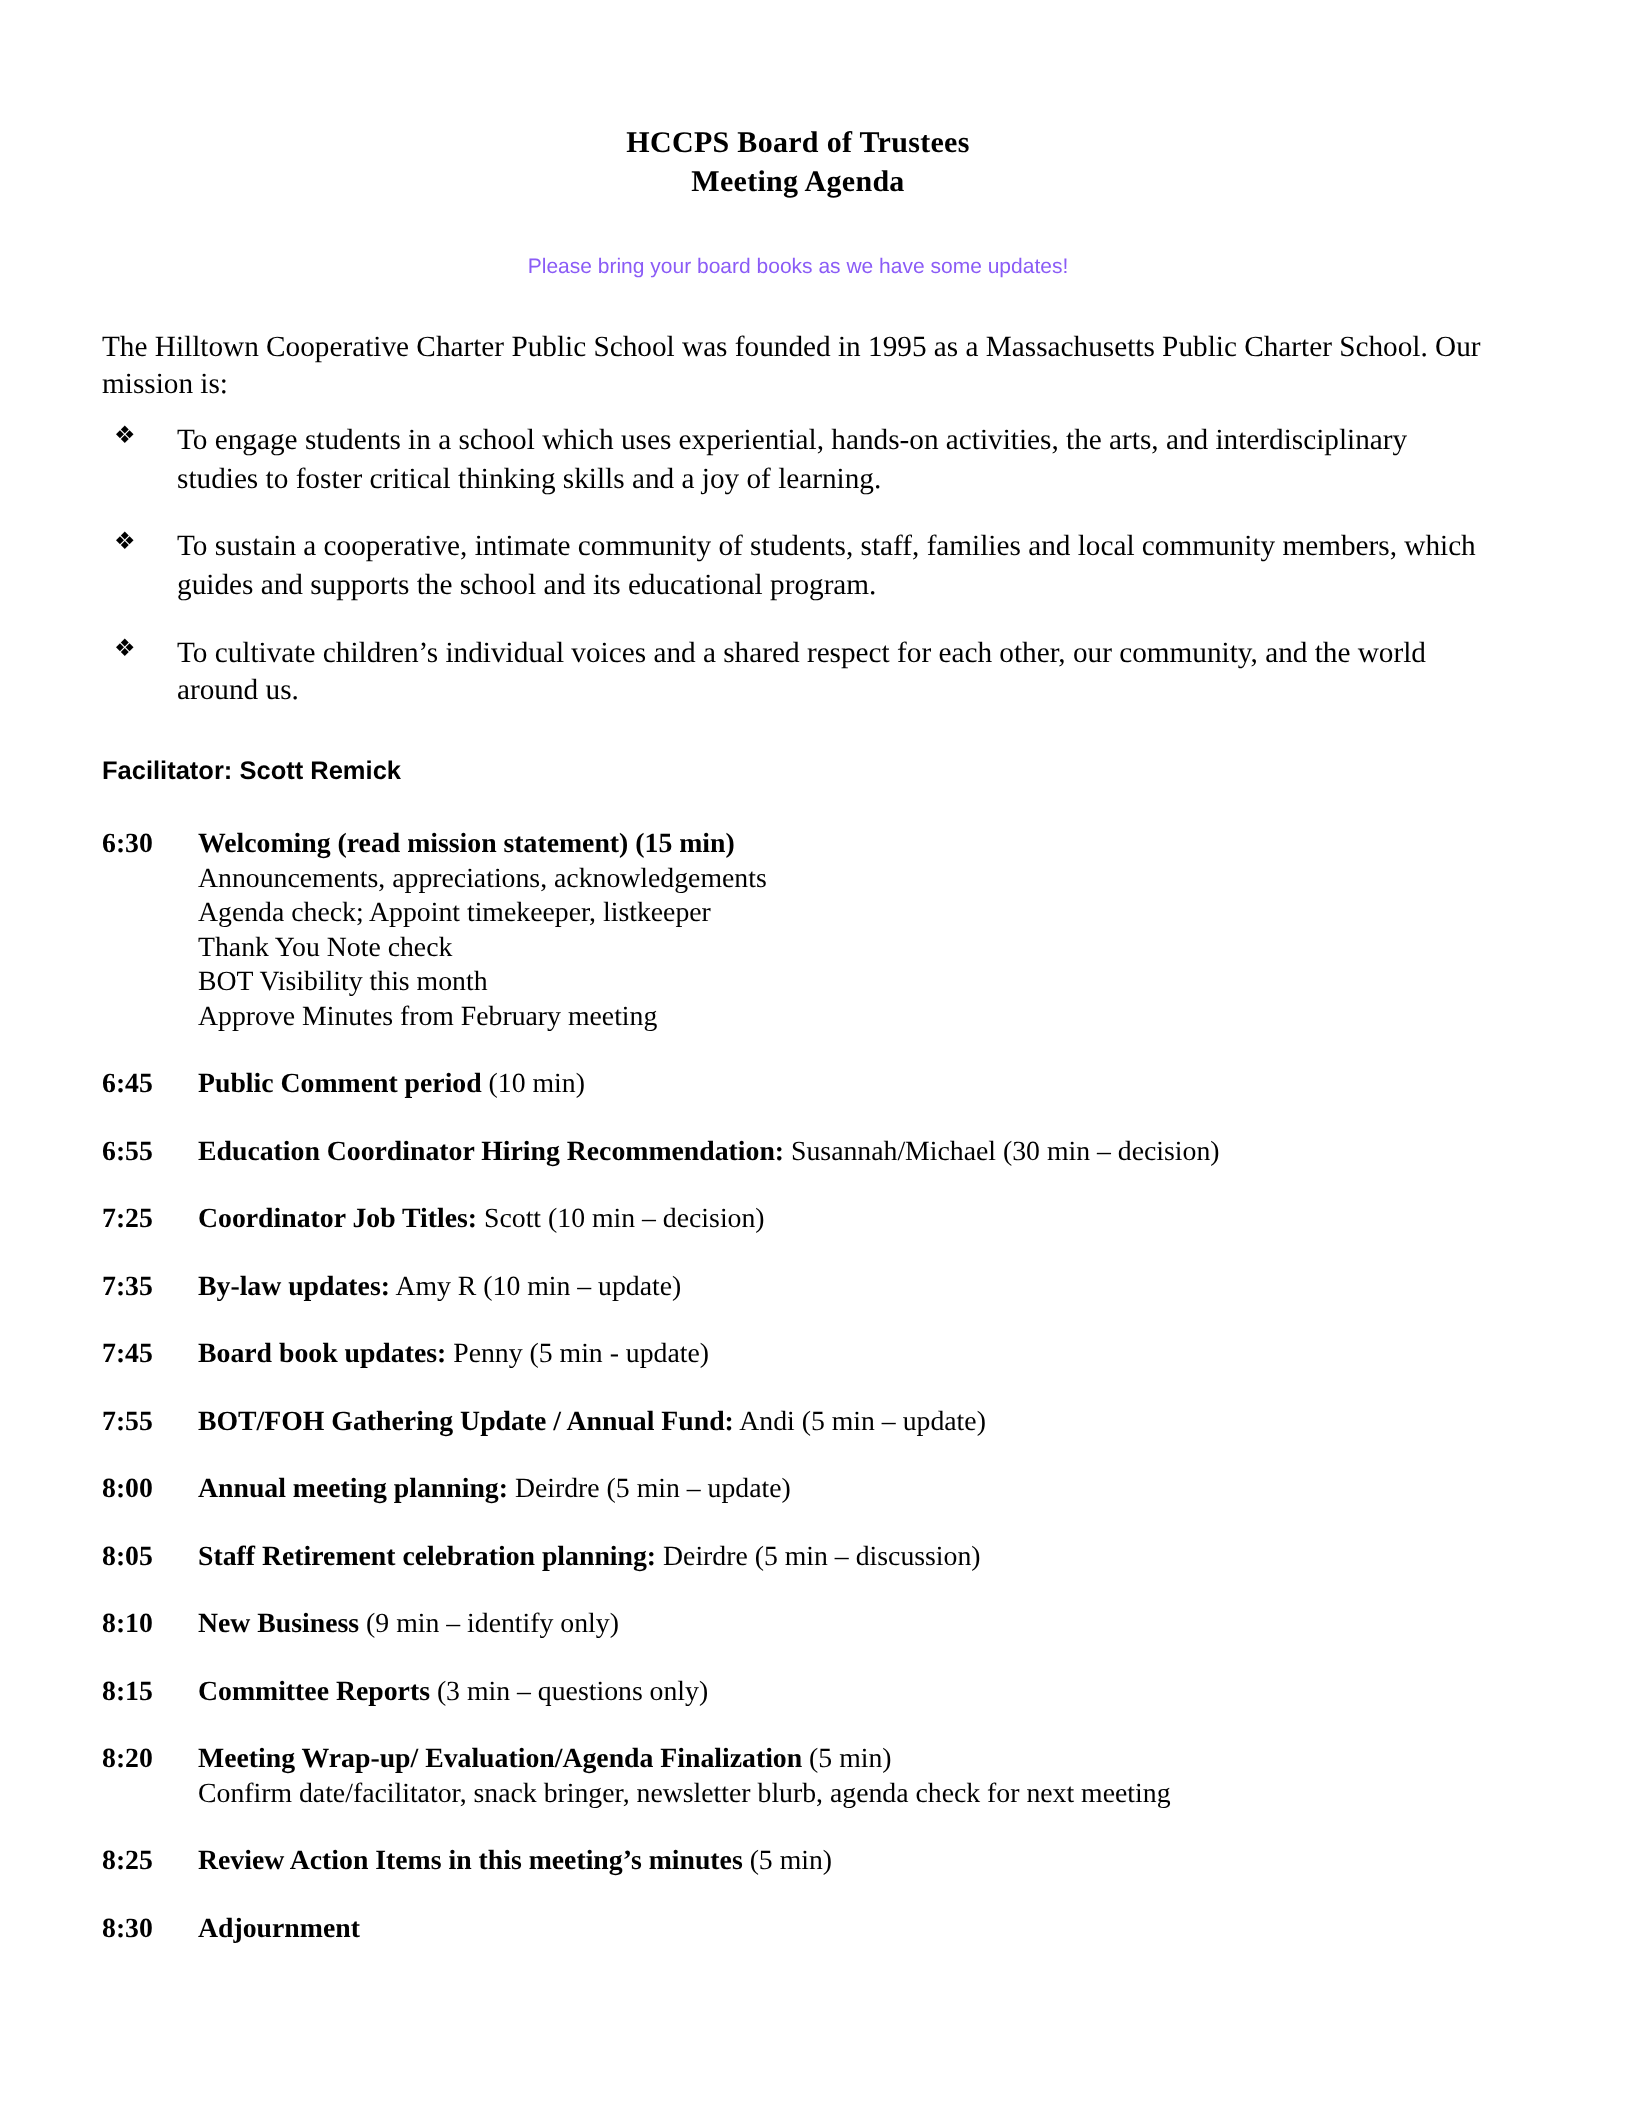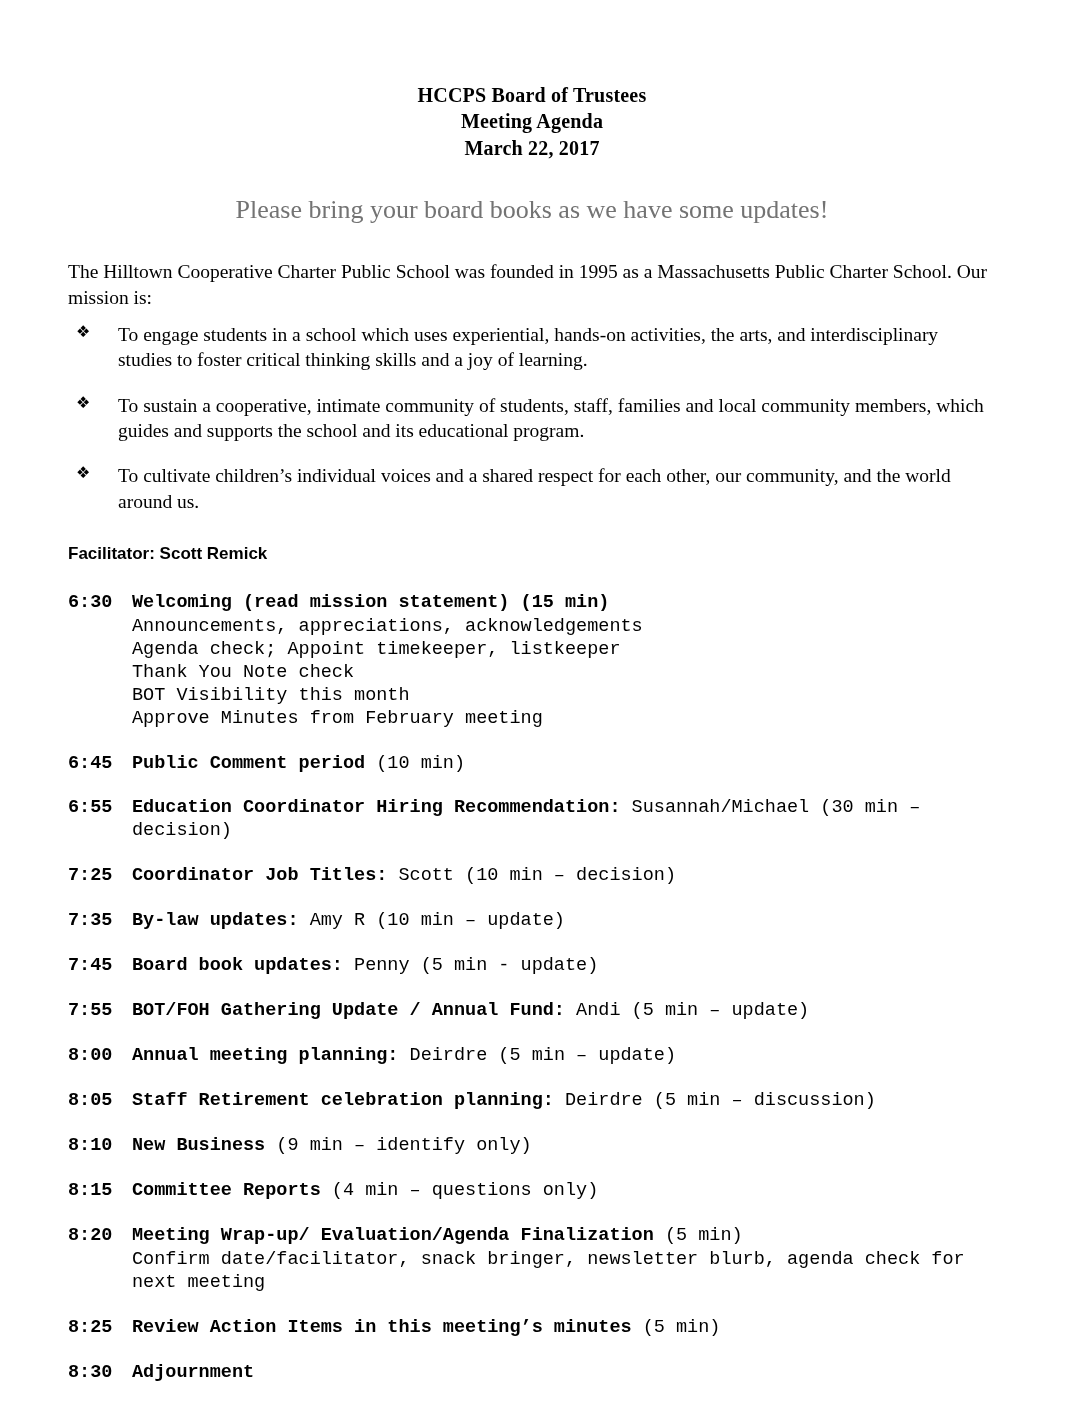--- a/index.html
+++ b/index.html
@@ -26,23 +26,23 @@
     text-align: center;
     font-family: "Liberation Serif", serif;
     font-weight: bold;
     font-size: 20px;
     line-height: 1.32;
     letter-spacing: 0.2px;
   }
   .title-line { display: block; }
   .notice {
     text-align: center;
-    color: #737373;
-    font-family: Liberation Serif, serif;
-    font-size: 26px;
+    color: #8b5cf6;
+    font-family: Liberation Sans, sans-serif;
+    font-size: 14px;
     margin-top: 34px;
   }
   .intro {
     margin-top: 34px;
     font-size: 19.5px;
     line-height: 1.30;
     text-align: left;
   }
   .mission-list {
     margin: 12px 0 0 0;
@@ -64,21 +64,21 @@
     font-size: 16px;
   }
   .facilitator {
     margin-top: 30px;
     font-family: "Liberation Sans", sans-serif;
     font-weight: bold;
     font-size: 17px;
   }
   .agenda {
     margin-top: 28px;
-    font-family: Liberation Mono, monospace;
+    font-family: Liberation Serif, serif;
     font-size: 18.5px;
   }
   .agenda-row {
     display: flex;
     align-items: flex-start;
     margin-bottom: 22px;
   }
   .time {
     width: 64px;
     flex: 0 0 64px;
@@ -106,21 +106,20 @@
   }
 </style>
 </head>
 <body>
 
 <div class="page">
 
   <div class="title-block">
     <span class="title-line">HCCPS Board of Trustees</span>
     <span class="title-line">Meeting Agenda</span>
-    <span class="title-line">March 22, 2017</span>
   </div>
 
   <div class="notice">Please bring your board books as we have some updates!</div>
 
   <div class="intro">The Hilltown Cooperative Charter Public School was founded in 1995 as a Massachusetts Public Charter School.  Our mission is:</div>
 
   <ul class="mission-list">
     <li class="mission-item">
       <span class="bullet">❖</span>
       <span>To engage students in a school which uses experiential, hands-on activities, the arts, and interdisciplinary studies to foster critical thinking skills and a joy of learning.</span>
@@ -213,21 +212,21 @@
     <div class="agenda-row">
       <div class="time">8:10</div>
       <div class="entry">
         <span class="lead">New Business</span><span class="rest"> (9 min – identify only)</span>
       </div>
     </div>
 
     <div class="agenda-row">
       <div class="time">8:15</div>
       <div class="entry">
-        <span class="lead">Committee Reports</span><span class="rest"> (4 min – questions only)</span>
+        <span class="lead">Committee Reports</span><span class="rest"> (3 min – questions only)</span>
       </div>
     </div>
 
     <div class="agenda-row">
       <div class="time">8:20</div>
       <div class="entry">
         <span class="lead">Meeting Wrap-up/ Evaluation/Agenda Finalization</span><span class="rest"> (5 min)</span>
         <div class="sublines">
           <span class="subline">Confirm date/facilitator, snack bringer, newsletter blurb, agenda check for next meeting</span>
         </div>

